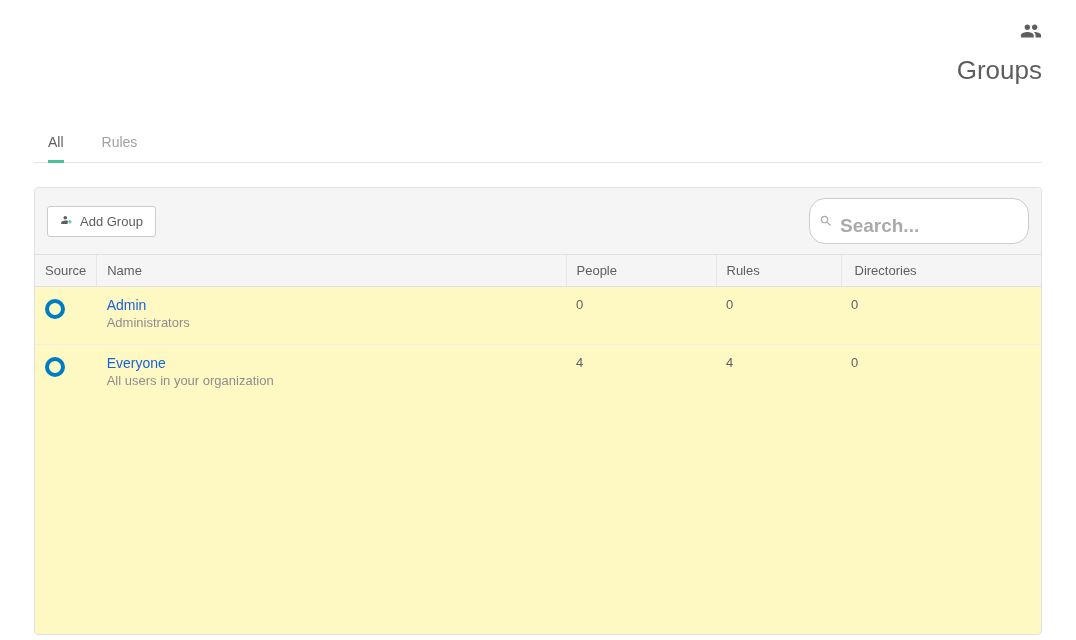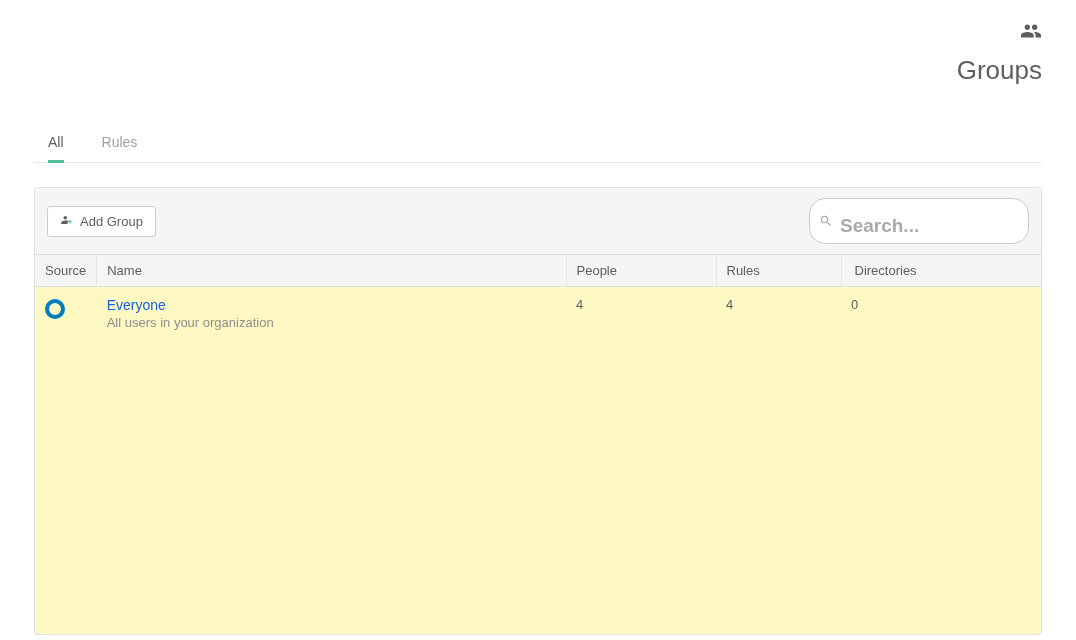--- a/index.html
+++ b/index.html
@@ -206,20 +206,36 @@
     <tbody>
       <tr>
         <td class="col-source">
           <span class="source-icon">
             <svg width="20" height="20" viewBox="0 0 20 20">
                 <circle cx="10" cy="10" r="8" fill="none" stroke="#007dc1" stroke-width="4"></circle>
               </svg>
           </span>
         </td>
         <td>
+          <div class="group-name">Admin</div>
+          <div class="group-desc">Administrators</div>
+        </td>
+        <td>0</td>
+        <td>0</td>
+        <td>0</td>
+      </tr>
+      <tr>
+        <td class="col-source">
+          <span class="source-icon">
+            <svg width="20" height="20" viewBox="0 0 20 20">
+                <circle cx="10" cy="10" r="8" fill="none" stroke="#007dc1" stroke-width="4"></circle>
+              </svg>
+          </span>
+        </td>
+        <td>
           <div class="group-name">Everyone</div>
           <div class="group-desc">All users in your organization</div>
         </td>
         <td>4</td>
         <td>4</td>
         <td>0</td>
       </tr>
     </tbody>
   </table>
 </div>

